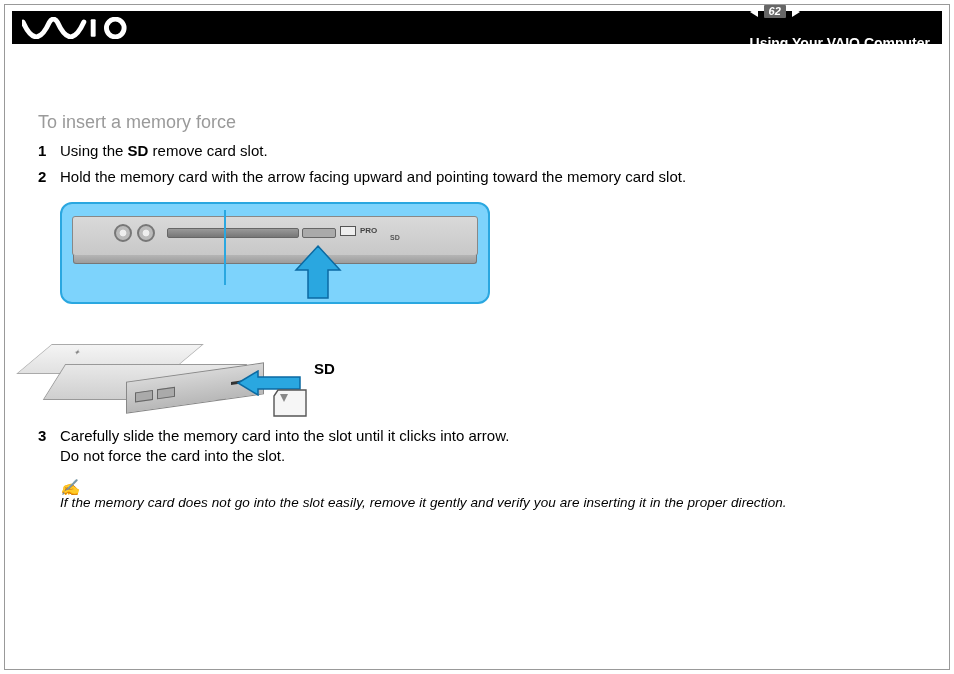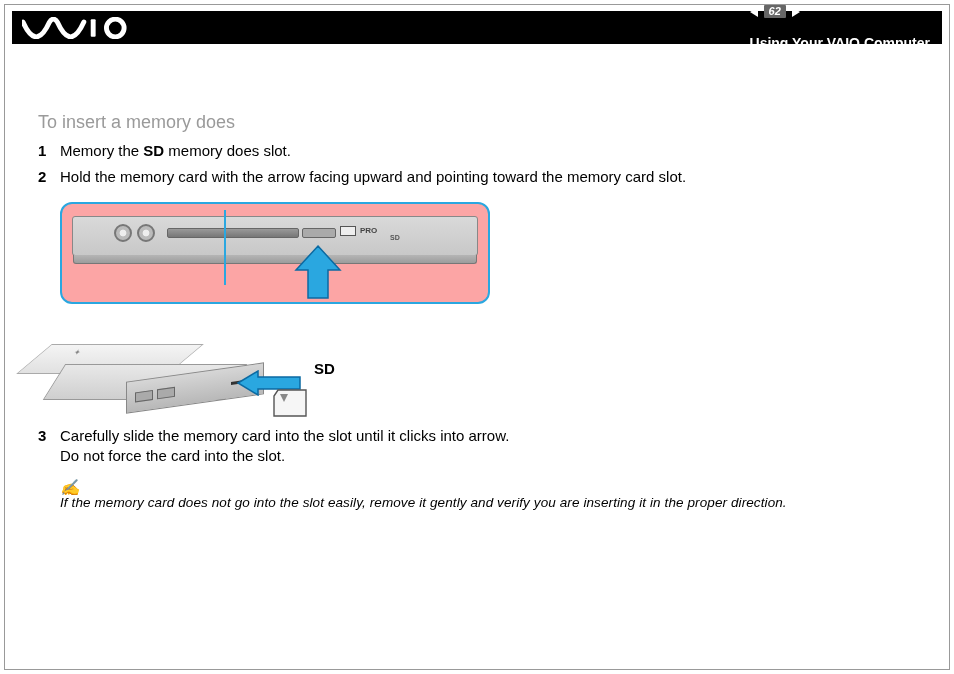--- a/index.html
+++ b/index.html
@@ -115,21 +115,21 @@
   
   .illus-block {
     margin: 14px 0 10px 22px;
     width: 430px;
   }
   .frame {
     border: 2px solid #2aa7e0;
     border-radius: 12px;
     height: 98px;
     position: relative;
-    background: #fca5a5;
+    background: #7dd3fc;
     overflow: visible;
   }
   .device-edge {
     position: absolute;
     left: 10px; right: 10px; top: 12px; height: 38px;
     background: linear-gradient(#d9d9d9,#c8c8c8);
     border: 1px solid #888;
     border-radius: 3px;
   }
   .device-edge::after{
@@ -255,27 +255,27 @@
     <div class="pagenav">
       <span class="tri tri-left"></span>
       <span class="pagebox">62</span>
       <span class="tri tri-right"></span>
     </div>
     <div class="doc-title">Using Your VAIO Computer</div>
   </div>
 </div>
 
 <div class="content">
-  <h2 class="sub-heading">To insert a memory does</h2>
+  <h2 class="sub-heading">To insert a memory force</h2>
 
   <ul class="step-list">
     <li>
       <span class="step-num">1</span>
       <span class="step-text">
-        <span>Memory the </span><b>SD</b><span> memory does slot.</span>
+        <span>Using the </span><b>SD</b><span> remove card slot.</span>
       </span>
     </li>
     <li>
       <span class="step-num">2</span>
       <span class="step-text">Hold the memory card with the arrow facing upward and pointing toward the memory card slot.</span>
     </li>
   </ul>
 
   <div class="illus-block">
     <div class="frame">

